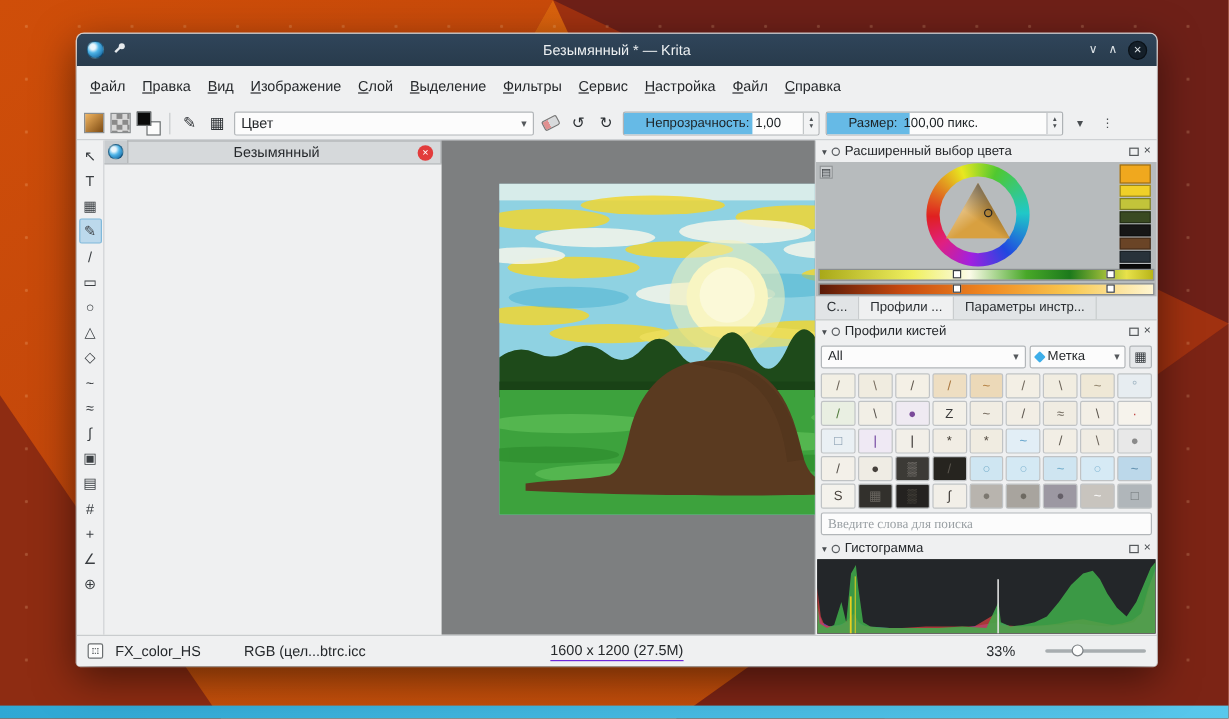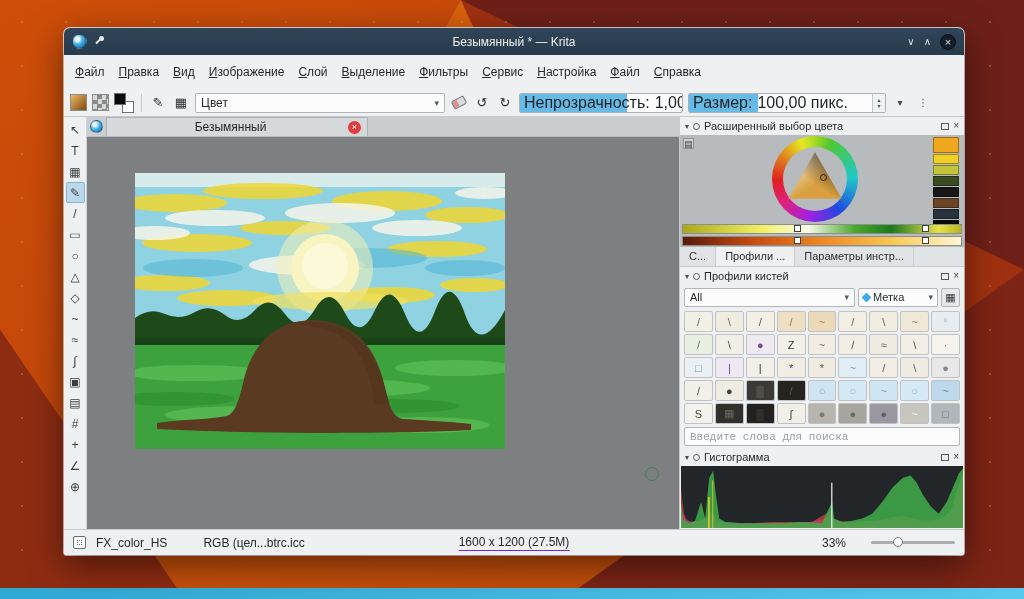--- a/index.html
+++ b/index.html
@@ -53,37 +53,37 @@
     font-size:13px; color:#2c3034; border-radius:2px; }
   .icon-btn.small { font-size:10px; color:#4a4e52; }
   .combo { width:250px; height:20px; background:#fcfcfc; border:1px solid #b2b6b9; border-radius:2px;
     display:flex; align-items:center; padding:0 5px; }
   .combo-grow { flex:1; }
   .combo-caret { color:#55595c; font-size:9px; margin-left:4px; }
   .eraser-icon { width:14px; height:9px; transform:rotate(-28deg); border:1px solid #777;
     background:linear-gradient(90deg,#e09090 40%, #d8dadc 40%); border-radius:2px; }
   .spinbox { position:relative; height:20px; border:1px solid #aeb2b5; border-radius:2px; background:#fcfcfc; overflow:hidden; display:flex; }
   .spin-fill { position:absolute; left:0; top:0; bottom:0; background:#66bae6; }
-  .spin-text { position:relative; flex:1; display:flex; align-items:flex-end; padding:0 4px; gap:5px; white-space:nowrap; font-size:16px; color:#1d2326; }
+  .spin-text { position:relative; flex:1; display:flex; align-items:center; padding:0 18px; gap:5px; white-space:nowrap; font-size:11px; color:#1d2326; }
   .spinner { position:relative; width:13px; border-left:1px solid #c2c6c8; background:#f2f3f4;
     display:flex; flex-direction:column; align-items:center; justify-content:center; font-size:6px; color:#4a4e52; line-height:1; }
   .op-box { width:164px; }
   .sz-box { width:198px; }
 
   .content { flex:1; min-height:0; display:flex; }
 
   
   .toolbox { width:23px; flex:0 0 23px; background:#eff0f1; border-right:1px solid #d0d3d5; padding-top:2px;
     display:flex; flex-direction:column; align-items:center; }
   .tool { width:19px; height:21px; display:flex; align-items:center; justify-content:center;
     font-size:12px; color:#3a3e42; border-radius:2px; }
   .tool.active { background:#bcd9ec; border:1px solid #7fb8da; }
 
   
-  .canvas-col { flex:1; min-width:0; display:flex; flex-direction:column; }
+  .canvas-col { flex:1; min-width:0; display:flex; flex-direction:row; }
   .tabbar { height:20px; flex:0 0 20px; background:#c9cdd0; display:flex; align-items:stretch; padding-left:3px; border-bottom:1px solid #b6babc; }
   .doc-icon { width:13px; height:13px; border-radius:50%; align-self:center; margin-right:3px;
     background:radial-gradient(circle at 35% 32%, #eaf6fc 0 18%, #4db4e8 45%, #1c6ea8 85%); border:1px solid rgba(0,0,0,.3); }
   .doc-tab { width:262px; background:#d6d9db; border:1px solid #aeb2b4; border-bottom:none;
     display:flex; align-items:center; padding:0 6px; }
   .tab-label { flex:1; text-align:center; font-size:12px; color:#26292c; }
   .tab-close { width:13px; height:13px; border-radius:50%; background:#e23c3c; color:#fff; font-size:9px;
     line-height:12px; text-align:center; }
   .canvas { flex:1; position:relative; background:#7d7f80; overflow:hidden; }
   .painting { position:absolute; left:48px; top:36px; width:370px; height:276px; }
@@ -129,21 +129,21 @@
   .tag-icon { width:7px; height:7px; background:#3daee9; transform:rotate(45deg); border-radius:1px; }
   .sq-btn { width:19px; height:19px; border:1px solid #b2b6b9; border-radius:2px; background:#e6e8ea;
     display:flex; align-items:center; justify-content:center; font-size:11px; color:#34383c; }
 
   .brush-grid { flex:0 0 117px; height:117px; display:grid; grid-template-columns:repeat(9,1fr); gap:2px; padding:2px 4px; }
   .bcell { height:21px; border:1px solid #c0c3c5; border-radius:2px; display:flex; align-items:center; justify-content:center;
     font-size:11px; overflow:hidden; }
 
   .search-row { height:22px; flex:0 0 22px; padding:1px 4px; }
   .search { width:100%; height:19px; border:1px solid #b2b6b9; border-radius:2px; background:#fcfcfc;
-    font-family:Liberation Mono, monospace; font-size:11px; padding:0 5px; color:#26292c; }
+    font-family:Liberation Serif, serif; font-size:11px; padding:0 5px; color:#26292c; }
   .search::placeholder { color:#9aa0a4; }
 
   .hist-body { flex:1; min-height:0; margin:0 1px 1px 1px; background:#232629; position:relative; }
   .hist-body svg { position:absolute; inset:0; width:100%; height:100%; }
 
   
   .statusbar { height:26px; flex:0 0 26px; background:#eff0f1; border-top:1px solid #c9ccce;
     position:relative; display:flex; align-items:center; gap:10px; padding:0 9px; font-size:12px; }
   .st-icon { width:13px; height:13px; border:1px solid #6a6e70; border-radius:2px; position:relative; background:#fcfcfc; }
   .st-icon::after { content:""; position:absolute; inset:3px; border:1px dotted #6a6e70; }

